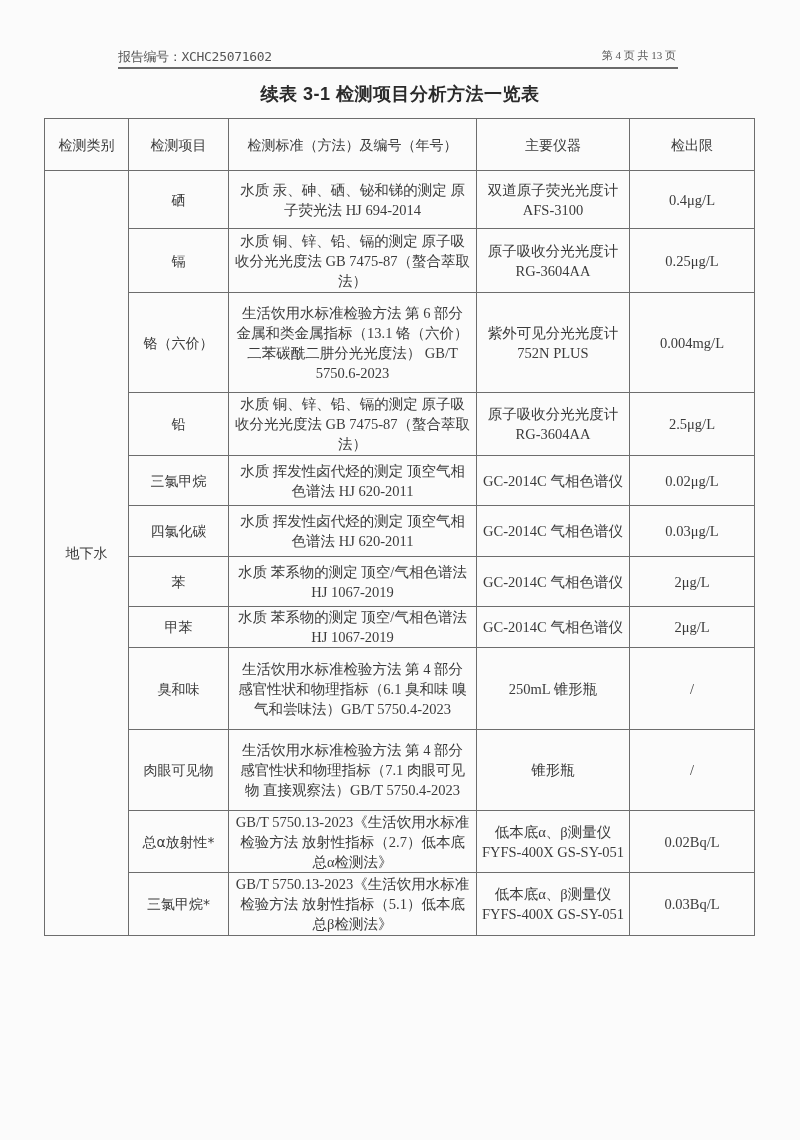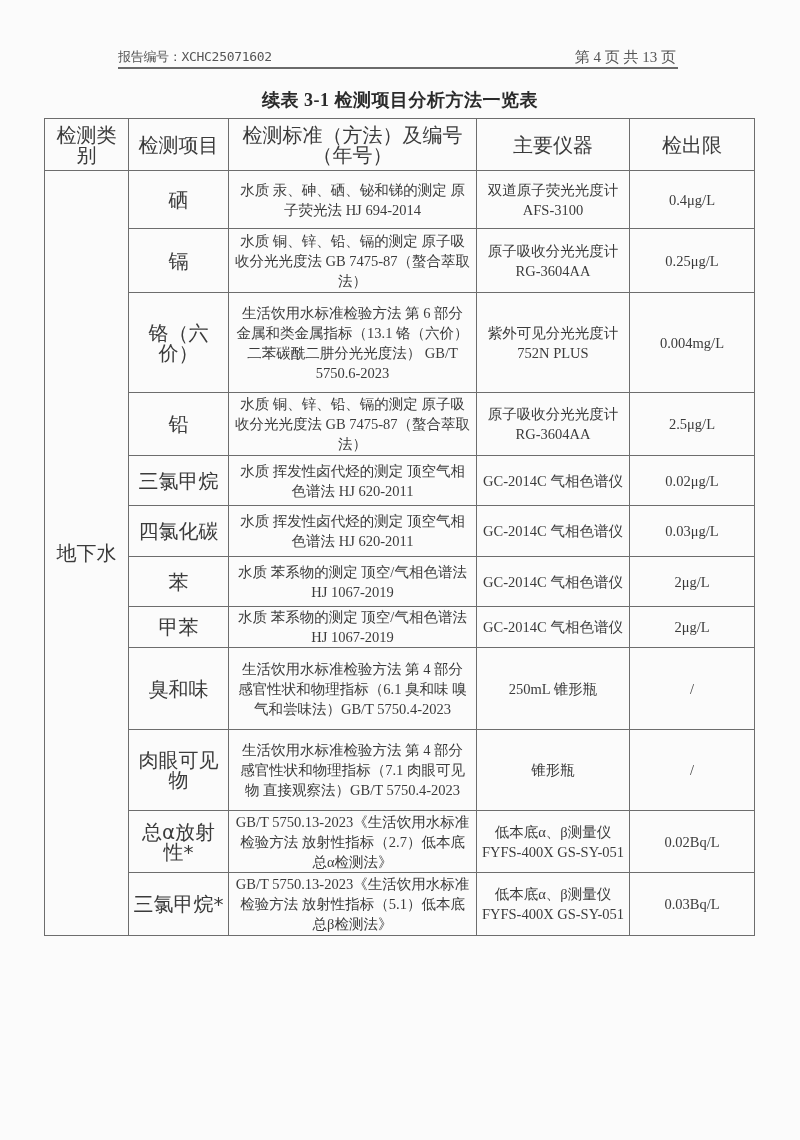--- a/index.html
+++ b/index.html
@@ -34,29 +34,29 @@
     }
     .page-header .report-no .lbl {
       font-family: "DejaVu Serif", serif;
       margin-top: 36px;
     }
     .page-header .page-no {
       position: absolute;
       right: 2px;
       top: 2px;
       font-family: "Liberation Serif", serif;
-      font-size: 15px;
+      font-size: 11px;
     }
     .table-title {
       position: absolute;
       left: 0;
-      top: 88px;
+      top: 82px;
       width: 800px;
       text-align: center;
-      font-family: Liberation Serif, serif;
+      font-family: Liberation Sans, sans-serif;
       font-weight: bold;
       font-size: 18px;
       color: #2a2a2a;
       letter-spacing: 0.5px;
     }
     table.methods {
       position: absolute;
       left: 44px;
       top: 118px;
       width: 710px;
@@ -72,21 +72,21 @@
       vertical-align: middle;
       padding: 0 4px;
       line-height: 20px;
       font-weight: normal;
     }
     table.methods th {
       height: 51px;
     }
     .cjk {
       font-family: "DejaVu Sans", "Liberation Sans", sans-serif;
-      font-size: 20px;
+      font-size: 14px;
     }
     .std { padding: 0 6px; }
     col.c1 { width: 84px; }
     col.c2 { width: 100px; }
     col.c3 { width: 248px; }
     col.c4 { width: 153px; }
     col.c5 { width: 125px; }
   </style>
 </head>
 <body>

